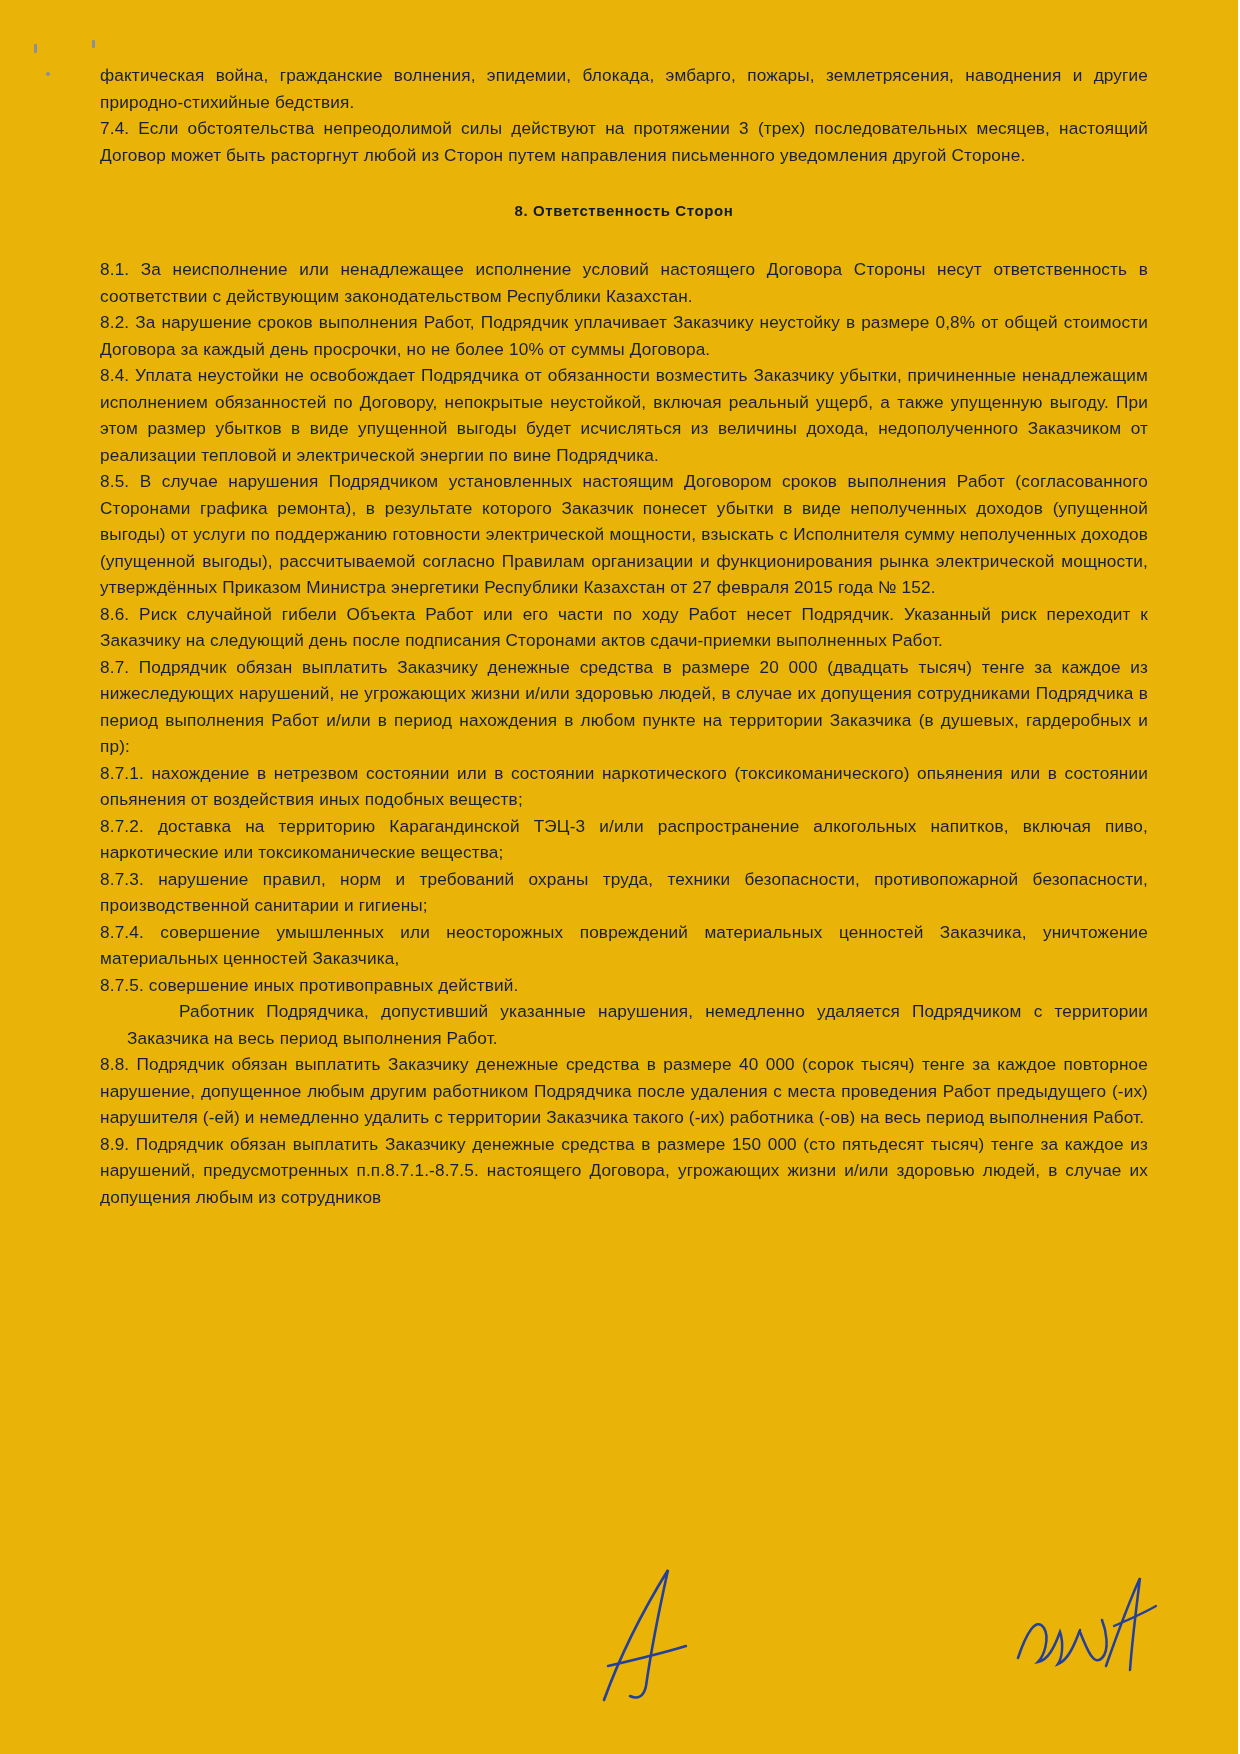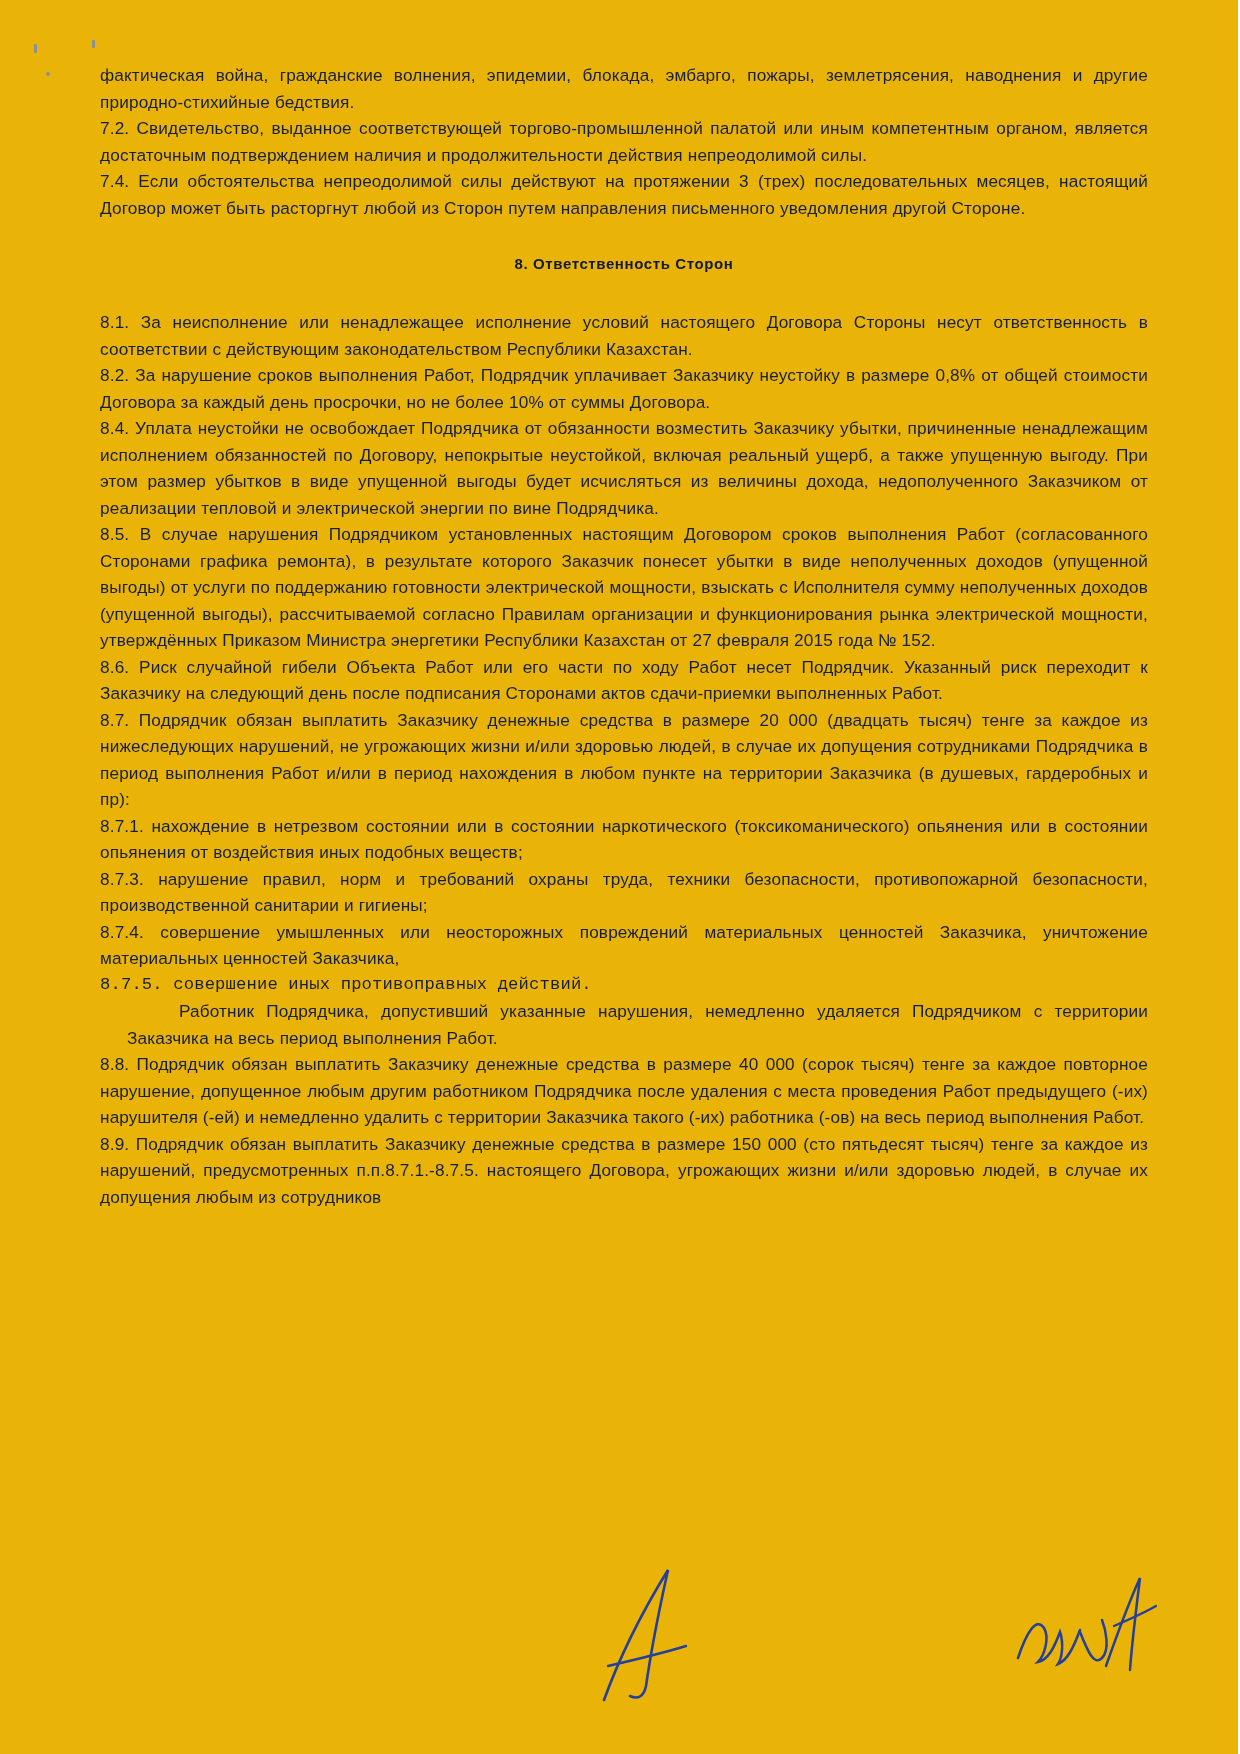--- a/index.html
+++ b/index.html
@@ -39,21 +39,20 @@
     margin: 0;
     font-size: 17.2px;
     line-height: 26.5px;
     text-align: justify;
     text-justify: inter-word;
     letter-spacing: 0.15px;
     color: #16203c;
   }
   p.nojust {
     text-align: left;
-    font-family: Liberation Mono, monospace;
   }
   .indent {
     text-indent: 52px;
     margin-left: 27px;
   }
   h2.section-heading {
     margin: 0;
     font-size: 15px;
     line-height: 26px;
     font-weight: bold;
@@ -78,34 +77,34 @@
 
   <div class="scan-noise">
     <span class="dot" style="left:4px;  top:4px;  width:3px; height:9px; border-radius:1px;"></span>
     <span class="dot" style="left:62px; top:0px;  width:3px; height:8px; border-radius:1px;"></span>
     <span class="dot" style="left:16px; top:32px; width:4px; height:4px;"></span>
   </div>
 
   <div class="body-area">
 
     <p>фактическая война, гражданские волнения, эпидемии, блокада, эмбарго,  пожары, землетрясения, наводнения и другие природно-стихийные бедствия.</p>
-    <p>7.2. Свидетельство, выданное соответствующей торгово-промышленной палатой или иным компетентным органом, является достаточным подтверждением наличия и продолжительности действия непреодолимой силы.</p>
     <p>7.4. Если обстоятельства непреодолимой силы действуют на протяжении 3 (трех) последовательных месяцев, настоящий Договор может быть расторгнут любой из Сторон путем направления письменного уведомления другой Стороне.</p>
 
     <div class="gap-before-heading"></div>
     <h2 class="section-heading">8.  Ответственность  Сторон</h2>
     <div class="gap-after-heading"></div>
 
     <p>8.1. За неисполнение или ненадлежащее исполнение условий настоящего Договора Стороны несут ответственность в соответствии с действующим законодательством Республики Казахстан.</p>
     <p>8.2. За нарушение сроков выполнения Работ, Подрядчик уплачивает Заказчику неустойку в размере 0,8% от общей стоимости Договора за каждый  день просрочки, но не более 10%  от суммы Договора.</p>
     <p>8.4. Уплата неустойки не освобождает Подрядчика от обязанности возместить Заказчику убытки, причиненные ненадлежащим исполнением обязанностей по Договору, непокрытые неустойкой, включая реальный ущерб, а также упущенную выгоду. При этом размер убытков в виде упущенной выгоды будет исчисляться из величины дохода, недополученного Заказчиком от реализации тепловой и электрической энергии по вине Подрядчика.</p>
     <p>8.5. В случае нарушения Подрядчиком установленных настоящим Договором сроков выполнения Работ (согласованного Сторонами графика ремонта), в результате которого Заказчик понесет убытки в виде неполученных доходов (упущенной выгоды) от услуги по поддержанию готовности электрической мощности, взыскать с Исполнителя сумму неполученных доходов (упущенной выгоды), рассчитываемой согласно  Правилам организации и функционирования рынка электрической мощности, утверждённых Приказом  Министра энергетики Республики Казахстан от 27 февраля 2015 года № 152.</p>
     <p>8.6. Риск случайной гибели Объекта Работ или его части по ходу Работ несет Подрядчик. Указанный риск переходит к Заказчику на следующий день после подписания Сторонами актов сдачи-приемки выполненных Работ.</p>
     <p>8.7. Подрядчик обязан выплатить Заказчику денежные средства  в размере 20 000 (двадцать тысяч) тенге за каждое из нижеследующих нарушений, не угрожающих жизни и/или здоровью людей, в случае их допущения сотрудниками Подрядчика в период выполнения Работ и/или в период нахождения в любом пункте на территории Заказчика (в душевых, гардеробных и пр):</p>
     <p>8.7.1. нахождение в нетрезвом состоянии или в состоянии наркотического (токсикоманического) опьянения или в состоянии опьянения от воздействия иных подобных веществ;</p>
+    <p>8.7.2. доставка на территорию Карагандинской ТЭЦ-3 и/или распространение алкогольных напитков, включая пиво, наркотические или токсикоманические вещества;</p>
     <p>8.7.3. нарушение правил, норм и требований охраны труда, техники безопасности, противопожарной безопасности, производственной санитарии и гигиены;</p>
     <p>8.7.4. совершение умышленных или неосторожных повреждений материальных ценностей Заказчика,  уничтожение материальных ценностей Заказчика,</p>
     <p class="nojust">8.7.5. совершение иных противоправных действий.</p>
 
     <p class="indent">Работник Подрядчика, допустивший указанные нарушения, немедленно удаляется Подрядчиком с территории Заказчика на весь период выполнения Работ.</p>
 
     <p>8.8. Подрядчик обязан выплатить Заказчику денежные средства  в размере 40 000 (сорок тысяч) тенге за каждое повторное нарушение, допущенное  любым другим работником  Подрядчика после удаления с места проведения Работ предыдущего (-их)  нарушителя (-ей)  и немедленно удалить с территории Заказчика такого (-их)  работника (-ов)  на весь период выполнения Работ.</p>
     <p>8.9. Подрядчик обязан выплатить Заказчику денежные средства  в размере 150 000 (сто пятьдесят тысяч) тенге за каждое  из нарушений, предусмотренных п.п.8.7.1.-8.7.5. настоящего Договора, угрожающих жизни и/или здоровью людей, в случае их допущения любым из сотрудников</p>
 
   </div>

